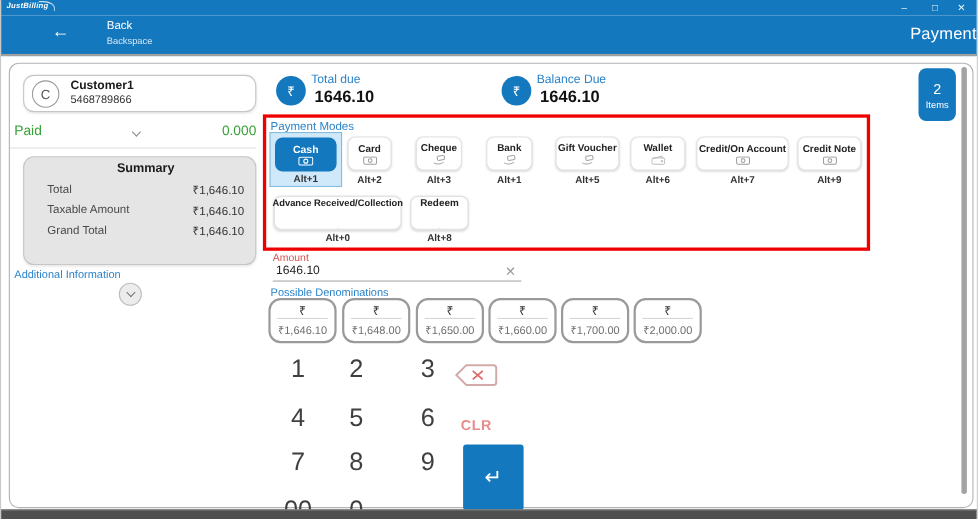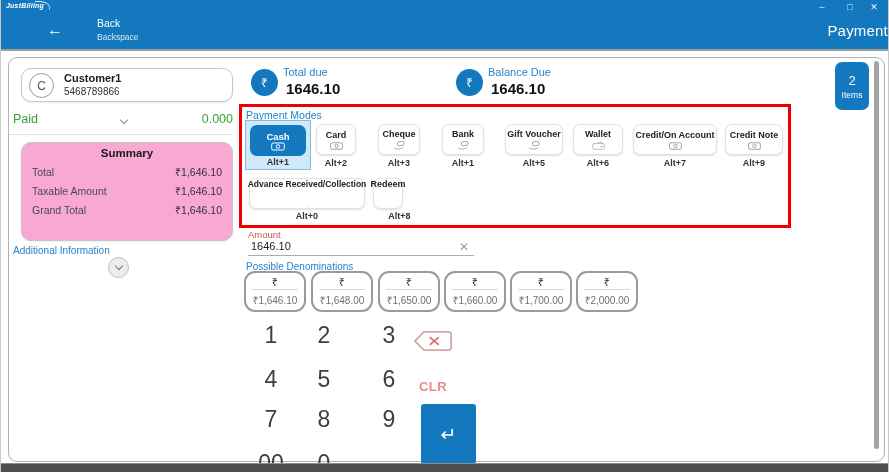--- a/index.html
+++ b/index.html
@@ -33,22 +33,22 @@
     border:1px solid #c6c6c6; border-radius:10px; box-shadow:0 1px 2px rgba(0,0,0,.08); }
   .avatar { position:absolute; left:7px; top:4px; width:25px; height:25px; border:1px solid #9a9a9a; border-radius:50%;
     display:flex; align-items:center; justify-content:center; font-size:12px; color:#555; background:#fff; }
   .cust-name { position:absolute; left:42px; top:3px; font-size:11px; font-weight:bold; color:#1a1a1a; }
   .cust-phone { position:absolute; left:42px; top:17px; font-size:10px; color:#333; }
   .paid-label { position:absolute; left:12px; top:112px; font-size:12.5px; color:#36a136; }
   .paid-value { position:absolute; left:160px; top:112px; width:72px; text-align:right; font-size:12.5px; color:#36a136; }
   .chev { display:inline-block; width:6px; height:6px; border-right:1.5px solid #8a8a8a; border-bottom:1.5px solid #8a8a8a; transform:rotate(45deg); }
   .paid-chev { position:absolute; left:120px; top:117px; }
   .left-divider { position:absolute; left:8px; top:134px; width:224px; height:1px; background:#e2e2e2; }
-  .summary-card { position:absolute; left:20px; top:142px; width:212px; height:99px; background:#f9a8d4;
-    border:1px solid #c6c6c6; border-radius:10px; box-shadow:0 1px 2px rgba(0,0,0,.08); padding:4px 10px 0 10px; }
+  .summary-card { position:absolute; left:20px; top:142px; width:212px; height:99px; background:#e5e5e5;
+    border:1px solid #c6c6c6; border-radius:10px; box-shadow:0 1px 2px rgba(0,0,0,.08); padding:4px 10px 0 21px; }
   .summary-title { text-align:center; font-size:11.5px; font-weight:bold; color:#1a1a1a; margin-bottom:3px; }
   .summary-row { display:flex; justify-content:space-between; height:19px; align-items:center; font-size:10.5px; }
   .summary-row .lbl { color:#4a4a4a; } .summary-row .val { color:#333; }
   .addl-info { position:absolute; left:12px; top:245px; font-size:10px; color:#2b83c9; cursor:pointer; }
   .expander { position:absolute; left:107px; top:257px; width:21px; height:21px; border-radius:50%;
     background:#ececec; border:1px solid #bdbdbd; display:flex; align-items:center; justify-content:center; cursor:pointer; }
   .expander .chev { border-color:#777; margin-top:-3px; }
   
   .due-circle { position:absolute; width:27px; height:27px; border-radius:50%; background:#1478be;
     display:flex; align-items:center; justify-content:center; color:#fff; font-size:12px; }
@@ -238,21 +238,21 @@
 
   <div class="mode-btn row2" style="left:248px;width:116px;">
     <span class="m-label" style="font-size:8.5px;">Advance Received/Collection</span>
     <svg width="13" height="8" viewBox="0 0 20 12" fill="none" stroke="#9a9a9a" stroke-width="1.4">
         <rect x="1" y="1" width="18" height="10" rx="2"></rect>
         <circle cx="10" cy="6" r="2.6"></circle>
       </svg>
   </div>
   <span class="alt-key" style="left:248px;top:211px;width:116px;">Alt+0</span>
 
-  <div class="mode-btn row2" style="left:372px;width:30px;">
+  <div class="mode-btn row2" style="left:372px;width:53px;">
     <span class="m-label">Redeem</span>
     <svg width="13" height="8" viewBox="0 0 20 12" fill="none" stroke="#9a9a9a" stroke-width="1.4">
         <rect x="1" y="1" width="18" height="10" rx="2"></rect>
         <circle cx="10" cy="6" r="2.6"></circle>
       </svg>
   </div>
   <span class="alt-key" style="left:372px;top:211px;width:53px;">Alt+8</span>
 
   <div class="red-rect"></div>
 

